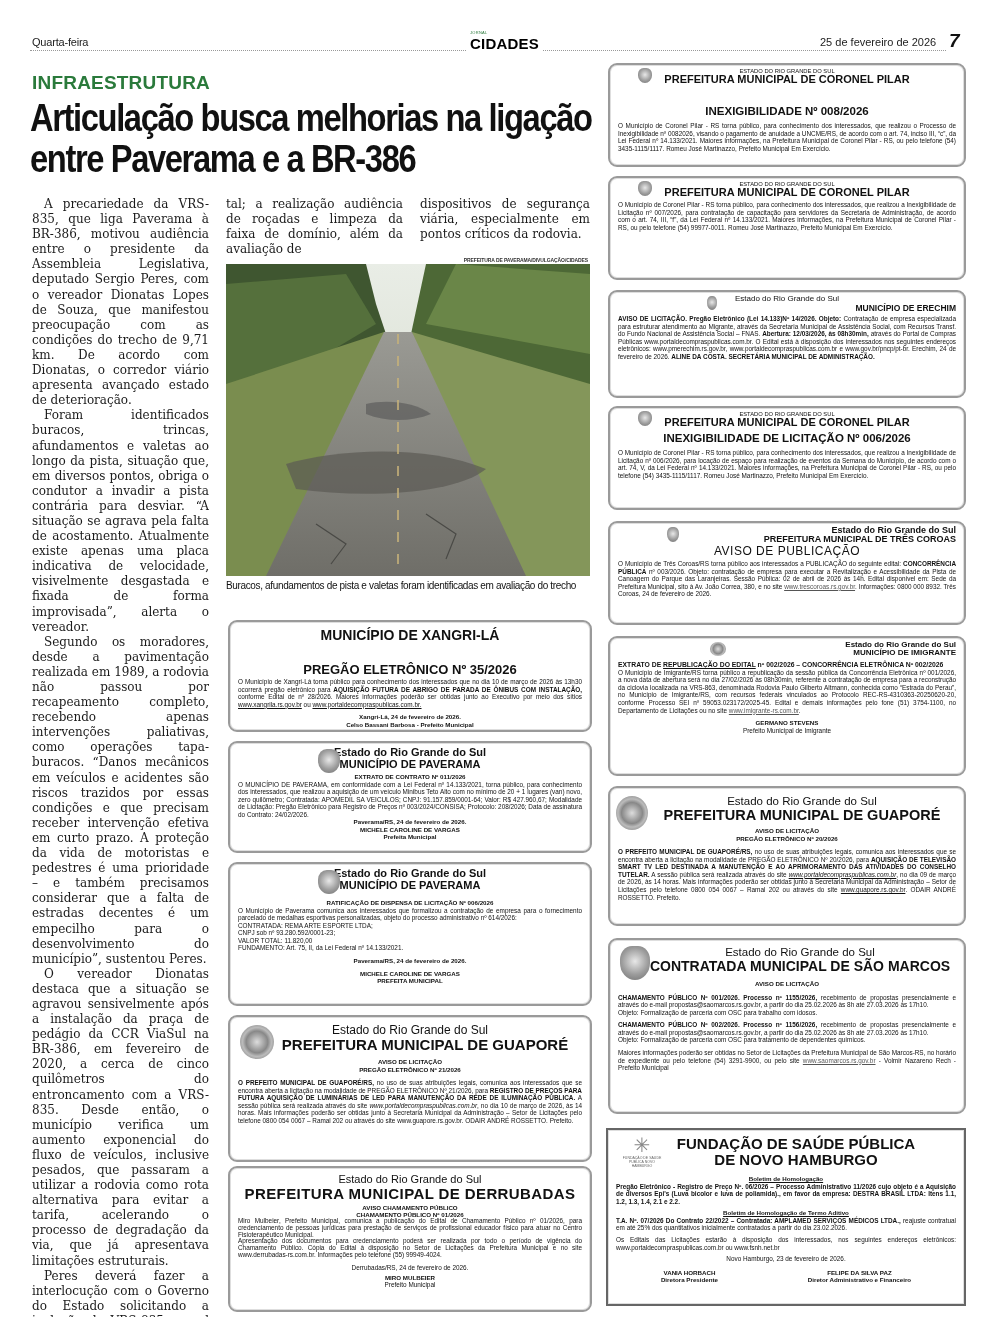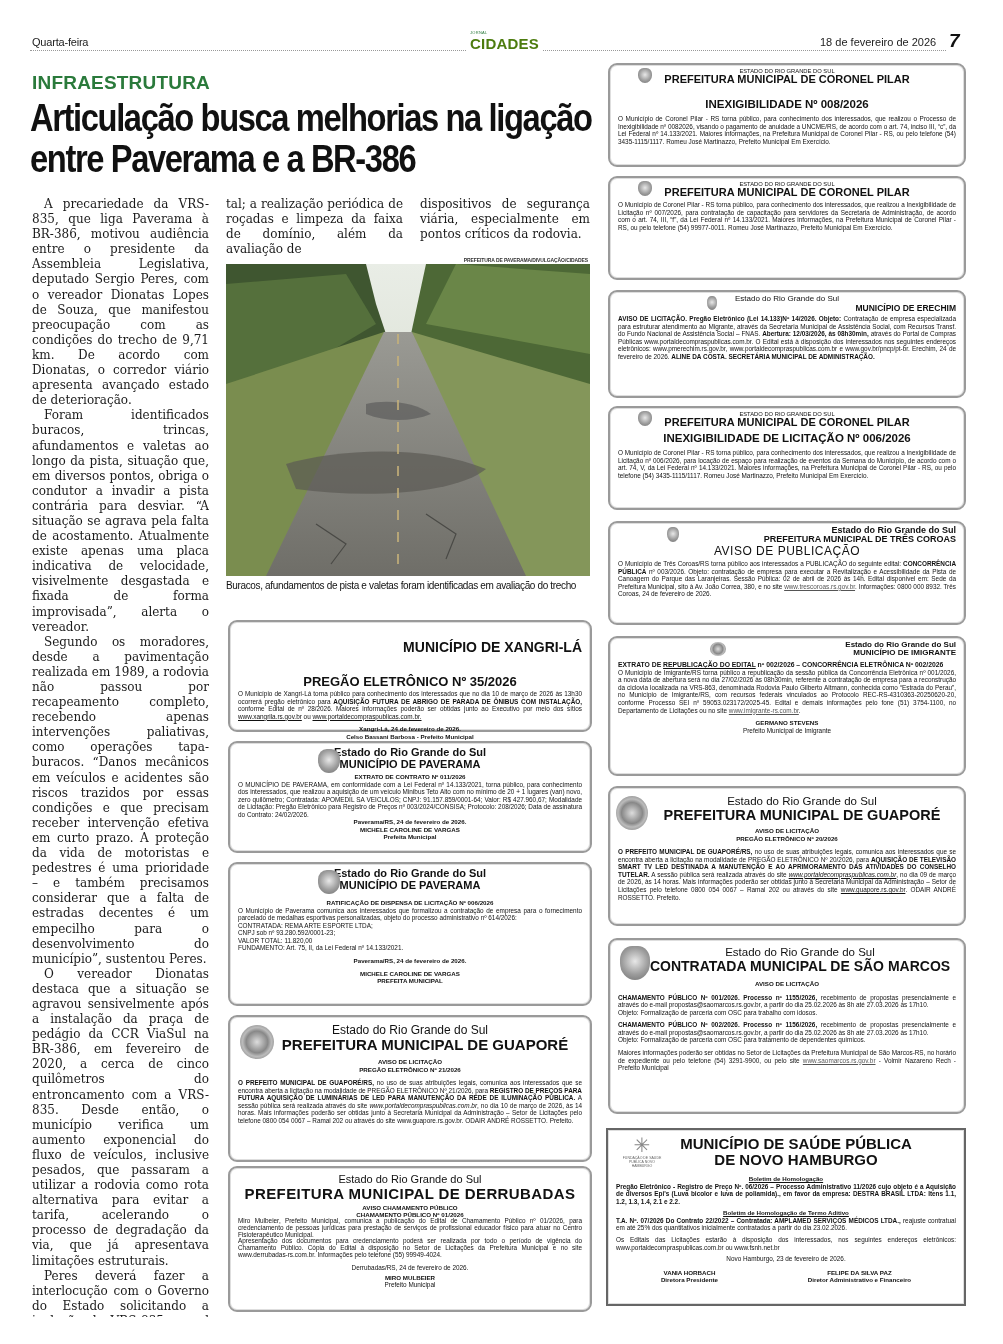--- a/index.html
+++ b/index.html
@@ -4,21 +4,21 @@
 <style>
   * { box-sizing: border-box; margin: 0; padding: 0; }
   html, body { width: 1003px; height: 1344px; background: #ffffff; overflow: hidden; }
   body { position: relative; font-family: "Liberation Sans", sans-serif; color: #111; }
 
   
   .hdr-line { position: absolute; top: 50px; left: 30px; width: 930px; border-top: 1px dotted #999; }
   .hdr-day { position: absolute; top: 36px; left: 32px; font-family: "Liberation Sans Narrow","Liberation Sans", sans-serif; font-size: 11px; color: #222; letter-spacing: -0.2px; }
   .hdr-logo { position: absolute; top: 30px; left: 466px; text-align: left; background: #fff; padding: 0 4px; }
   .hdr-logo .j { font-size: 4px; color: #2a7a3b; letter-spacing: 0.3px; display: block; line-height: 5px; }
-  .hdr-logo .c { font-size: 15px; font-weight: bold; color: #4d7c0f; line-height: 15px; letter-spacing: 0.2px; text-align: right; }
+  .hdr-logo .c { font-size: 15px; font-weight: bold; color: #000000; line-height: 15px; letter-spacing: 0.2px; text-align: right; }
   .hdr-date { position: absolute; top: 36px; left: 816px; font-size: 11px; color: #222; background:#fff; padding: 0 4px; }
   .hdr-page { position: absolute; top: 30px; left: 947px; font-size: 19px; font-weight: bold; font-style: italic; color: #111; background: #fff; padding-left: 2px; }
 
   
   .section { position: absolute; top: 72px; left: 32px; font-size: 19px; font-weight: bold; color: #2a7a3b; letter-spacing: 0.2px; }
   .headline { position: absolute; top: 98px; left: 30px; width: 570px; font-size: 38px; font-weight: bold; line-height: 41px; color: #111; letter-spacing: -1.6px; transform: scaleX(0.86); transform-origin: left top; width: 660px; }
   .col { position: absolute; font-family: "DejaVu Serif","Liberation Serif", serif; font-size: 12px; line-height: 15.1px; color: #1a1a1a; text-align: justify; hyphens: auto; }
   .col p { text-indent: 12px; }
   .col1 { left: 32px; top: 197px; width: 177px; height: 1120px; overflow: hidden; }
   .col2 { left: 226px; top: 197px; width: 177px; }
@@ -53,35 +53,35 @@
 </style>
 </head>
 <body>
 
 <div class="hdr-line"></div>
 <div class="hdr-day">Quarta-feira</div>
 <div class="hdr-logo">
   <span class="j">JORNAL</span>
   <span class="c">CIDADES</span>
 </div>
-<div class="hdr-date">18 de fevereiro de 2026</div>
+<div class="hdr-date">25 de fevereiro de 2026</div>
 <div class="hdr-page">7</div>
 
 <div class="section">INFRAESTRUTURA</div>
 <h1 class="headline">Articulação busca melhorias na ligação entre Paverama e a BR-386</h1>
 
 <div class="col col1">
   <p>A precariedade da VRS-835, que liga Paverama à BR-386, motivou audiência entre o presidente da Assembleia Legislativa, deputado Sergio Peres, com o vereador Dionatas Lopes de Souza, que manifestou preocupação com as condições do trecho de 9,71 km. De acordo com Dionatas, o corredor viário apresenta avançado estado de deterioração.</p>
   <p>Foram identificados buracos, trincas, afundamentos e valetas ao longo da pista, situação que, em diversos pontos, obriga o condutor a invadir a pista contrária para desviar. “A situação se agrava pela falta de acostamento. Atualmente existe apenas uma placa indicativa de velocidade, visivelmente desgastada e fixada de forma improvisada”, alerta o vereador.</p>
   <p>Segundo os moradores, desde a pavimentação realizada em 1989, a rodovia não passou por recapeamento completo, recebendo apenas intervenções paliativas, como operações tapa-buracos. “Danos mecânicos em veículos e acidentes são riscos trazidos por essas condições e que precisam receber intervenção efetiva em curto prazo. A proteção da vida de motoristas e pedestres é uma prioridade – e também precisamos considerar que a falta de estradas decentes é um empecilho para o desenvolvimento do município”, sustentou Peres.</p>
   <p>O vereador Dionatas destaca que a situação se agravou sensivelmente após a instalação da praça de pedágio da CCR ViaSul na BR-386, em fevereiro de 2020, a cerca de cinco quilômetros do entroncamento com a VRS-835. Desde então, o município verifica um aumento exponencial do fluxo de veículos, inclusive pesados, que passaram a utilizar a rodovia como rota alternativa para evitar a tarifa, acelerando o processo de degradação da via, que já apresentava limitações estruturais.</p>
   <p>Peres deverá fazer a interlocução com o Governo do Estado solicitando a inclusão da VRS-835 no rol de prioridades do Estado; a elaboração de projeto técnico para recuperação estrutural do trecho estadual; a execução de recapeamento asfáltico ou obra de requalificação completa; a recomposição urgente da sinalização vertical e horizon-</p>
 </div>
 <div class="col col2">
-  <p>tal; a realização periódica de roçadas e limpeza da faixa de domínio, além da avaliação de</p>
+  <p>tal; a realização audiência de roçadas e limpeza da faixa de domínio, além da avaliação de</p>
 </div>
 <div class="col col3">
   <p>dispositivos de segurança viária, especialmente em pontos críticos da rodovia.</p>
 </div>
 
 <div class="photo-credit">PREFEITURA DE PAVERAMA/DIVULGAÇÃO/CIDADES</div>
 <div class="photo">
   <svg viewBox="0 0 364 312" preserveAspectRatio="none">
     <defs>
       <linearGradient id="sky" x1="0" y1="0" x2="0" y2="1">
@@ -103,21 +103,21 @@
     <path d="M158 68 L186 68 L300 312 L40 312 Z" fill="url(#road)"></path>
     <path d="M60 200 C110 185 200 180 260 205 C230 230 140 235 70 225 Z" fill="#5b5a54" opacity="0.7"></path>
     <path d="M140 140 C160 135 190 138 205 150 C185 158 160 158 140 150 Z" fill="#555" opacity="0.6"></path>
     <path d="M172 70 L172 312" stroke="#c7b27a" stroke-width="2" stroke-dasharray="10 12" opacity="0.8"></path>
     <path d="M90 260 L120 280 L105 300 M200 250 L230 270 L220 295" stroke="#4a4a46" stroke-width="1.2" fill="none"></path>
   </svg>
 </div>
 <div class="caption">Buracos, afundamentos de pista e valetas foram identificadas em avaliação do trecho</div>
 
 <div class="ad" style="left:228px; top:620px; width:364px; height:112px;">
-  <div class="t-huge" style="margin-top:15px;text-align:right;">MUNICÍPIO DE XANGRI-LÁ</div>
+  <div class="t-huge" style="margin-top:3px;">MUNICÍPIO DE XANGRI-LÁ</div>
   <div class="t-big" style="font-size:13px; margin-top:20px; line-height:14px;">PREGÃO ELETRÔNICO Nº 35/2026</div>
   <p style="margin-top:1px;"><span>O Município de Xangri-Lá torna público para conhecimento dos interessados que no dia 10 de março de 2026 às 13h30 ocorrerá pregão eletrônico para </span><b>AQUISIÇÃO FUTURA DE ABRIGO DE PARADA DE ÔNIBUS COM INSTALAÇÃO,</b><span> conforme Edital de nº 28/2026. Maiores informações poderão ser obtidas junto ao Executivo por meio dos sítios </span><span class="u">www.xangrila.rs.gov.br</span><span> ou </span><span class="u">www.portaldecompraspublicas.com.br.</span></p>
   <div class="small-b" style="margin-top:5px;">Xangri-Lá, 24 de fevereiro de 2026.</div>
   <div class="small-b">Celso Bassani Barbosa - Prefeito Municipal</div>
 </div>
 
 <div class="ad" style="left:228px; top:741px; width:364px; height:112px;">
   <div class="crest" style="left:88px; top:6px; width:22px; height:24px;"></div>
   <div class="t-state2" style="font-weight:bold;">Estado do Rio Grande do Sul</div>
   <div class="t-state2" style="font-weight:bold;">MUNICÍPIO DE PAVERAMA</div>
@@ -161,21 +161,21 @@
   <p style="line-height:6.8px;">Apresentação dos documentos para credenciamento poderá ser realizada por todo o período de vigência do Chamamento Público. Cópia do Edital à disposição no Setor de Licitações da Prefeitura Municipal e no site www.derrubadas-rs.com.br. Informações pelo telefone (55) 99949-4024.</p>
   <div class="center" style="margin-top:5px;">Derrubadas/RS, 24 de fevereiro de 2026.</div>
   <div class="small-b" style="margin-top:4px; line-height:6.5px;">MIRO MULBEIER</div>
   <div class="center" style="line-height:6.5px;">Prefeito Municipal</div>
 </div>
 
 <div class="ad" style="left:608px; top:63px; width:358px; height:104px;">
   <div class="crest" style="left:28px; top:3px; width:14px; height:15px;"></div>
   <div class="t-state">ESTADO DO RIO GRANDE DO SUL</div>
   <div class="t-pref">PREFEITURA MUNICIPAL DE CORONEL PILAR</div>
-  <div class="t-big" style="margin-top:11px; font-size:11.5px;">INEXIGIBILIDADE Nº 008/2026</div>
+  <div class="t-big" style="margin-top:18px; font-size:11.5px;">INEXIGIBILIDADE Nº 008/2026</div>
   <p style="margin-top:3px;">O Município de Coronel Pilar - RS torna público, para conhecimento dos interessados, que realizou o Processo de Inexigibilidade nº 0082026, visando o pagamento de anuidade a UNCME/RS, de acordo com o art. 74, inciso III, “c”, da Lei Federal nº 14.133/2021. Maiores informações, na Prefeitura Municipal de Coronel Pilar - RS, ou pelo telefone (54) 3435-1115/1117. Romeu José Martinazzo, Prefeito Municipal Em Exercício.</p>
 </div>
 
 <div class="ad" style="left:608px; top:176px; width:358px; height:104px;">
   <div class="crest" style="left:28px; top:3px; width:14px; height:15px;"></div>
   <div class="t-state">ESTADO DO RIO GRANDE DO SUL</div>
   <div class="t-pref">PREFEITURA MUNICIPAL DE CORONEL PILAR</div>
   <p style="margin-top:3px;">O Município de Coronel Pilar - RS torna público, para conhecimento dos interessados, que realizou a Inexigibilidade de Licitação nº 007/2026, para contratação de capacitação para servidores da Secretaria de Administração, de acordo com o art. 74, III, “f”, da Lei Federal nº 14.133/2021. Maiores informações, na Prefeitura Municipal de Coronel Pilar - RS, ou pelo telefone (54) 99977-0011. Romeu José Martinazzo, Prefeito Municipal Em Exercício.</p>
 </div>
 
@@ -231,21 +231,21 @@
   <p style="margin-top:5px;"><b>CHAMAMENTO PÚBLICO Nº 002/2026. Processo nº 1156/2026,</b><span> recebimento de propostas presencialmente e através do e-mail propostas@saomarcos.rs.gov.br, a partir do dia 25.02.2026 às 8h até 27.03.2026 às 17h10.</span></p>
   <p>Objeto: Formalização de parceria com OSC para tratamento de dependentes químicos.</p>
   <p style="margin-top:5px;"><span>Maiores informações poderão ser obtidas no Setor de Licitações da Prefeitura Municipal de São Marcos-RS, no horário de expediente ou pelo telefone (54) 3291-9900, ou pelo site </span><span class="u" style="color:#555;">www.saomarcos.rs.gov.br</span><span> - Volmir Nazareno Rech - Prefeito Municipal</span></p>
 </div>
 
 <div class="ad square" style="left:606px; top:1128px; width:360px; height:178px;">
   <div style="position:absolute; left:14px; top:4px; width:40px; height:38px; text-align:center;">
     <div style="font-size:20px; color:#888; line-height:22px;">✳</div>
     <div style="font-size:3.5px; color:#666; line-height:4px;">FUNDAÇÃO DE SAÚDE PÚBLICA NOVO HAMBURGO</div>
   </div>
-  <div class="t-huge" style="font-size:15px; line-height:16px; padding-left:20px; margin-top:3px;">MUNICÍPIO DE SAÚDE PÚBLICA</div>
+  <div class="t-huge" style="font-size:15px; line-height:16px; padding-left:20px; margin-top:3px;">FUNDAÇÃO DE SAÚDE PÚBLICA</div>
   <div class="t-huge" style="font-size:15px; line-height:16px; padding-left:20px;">DE NOVO HAMBURGO</div>
   <div class="small-b u" style="margin-top:7px;">Boletim de Homologação</div>
   <p style="font-weight:bold;">Pregão Eletrônico - Registro de Preço Nº. 06/2026 – Processo Administrativo 11/2026 cujo objeto é a Aquisição de diversos Epi's (Luva bicolor e luva de poliamida)., em favor da empresa: DESTRA BRASIL LTDA: Itens 1.1, 1.2, 1.3, 1.4, 2.1 e 2.2.</p>
   <div class="small-b u" style="margin-top:4px;">Boletim de Homologação de Termo Aditivo</div>
   <p><b>T.A. Nº. 07/2026 Do Contrato 22/2022 – Contratada: AMPLAMED SERVIÇOS MÉDICOS LTDA.,</b><span> reajuste contratual em até 25% dos quantitativos inicialmente contratados a partir do dia 23.02.2026.</span></p>
   <p style="margin-top:4px;">Os Editais das Licitações estarão à disposição dos interessados, nos seguintes endereços eletrônicos: www.portaldecompraspublicas.com.br ou www.fsnh.net.br</p>
   <div class="center" style="margin-top:4px;">Novo Hamburgo, 23 de fevereiro de 2026.</div>
   <div class="sig-row">
     <div>
         <b>VANIA HORBACH</b>

